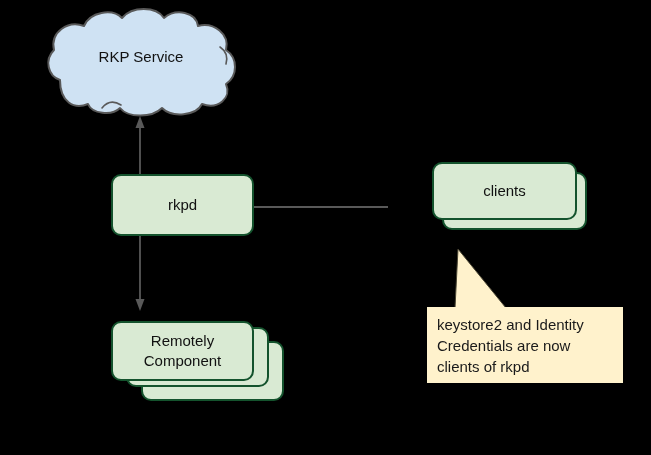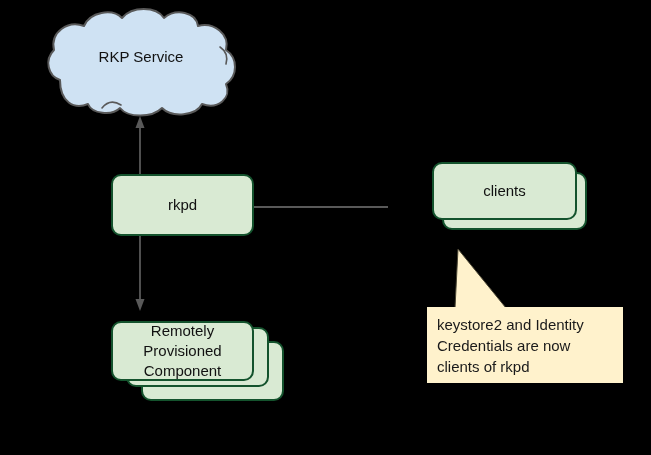--- a/index.html
+++ b/index.html
@@ -113,21 +113,20 @@
     <div class="node clients-front">
       <span>clients</span>
     </div>
   </div>
 
   <div class="stack rpc-stack">
     <div class="node rpc-back2"></div>
     <div class="node rpc-back1"></div>
     <div class="node rpc-front">
       <div>Remotely</div>
-      <div>Provisioned</div>
       <div>Component</div>
     </div>
   </div>
 
   <div class="callout">
     <div>keystore2 and Identity</div>
     <div>Credentials are now</div>
     <div>clients of rkpd</div>
   </div>
 

